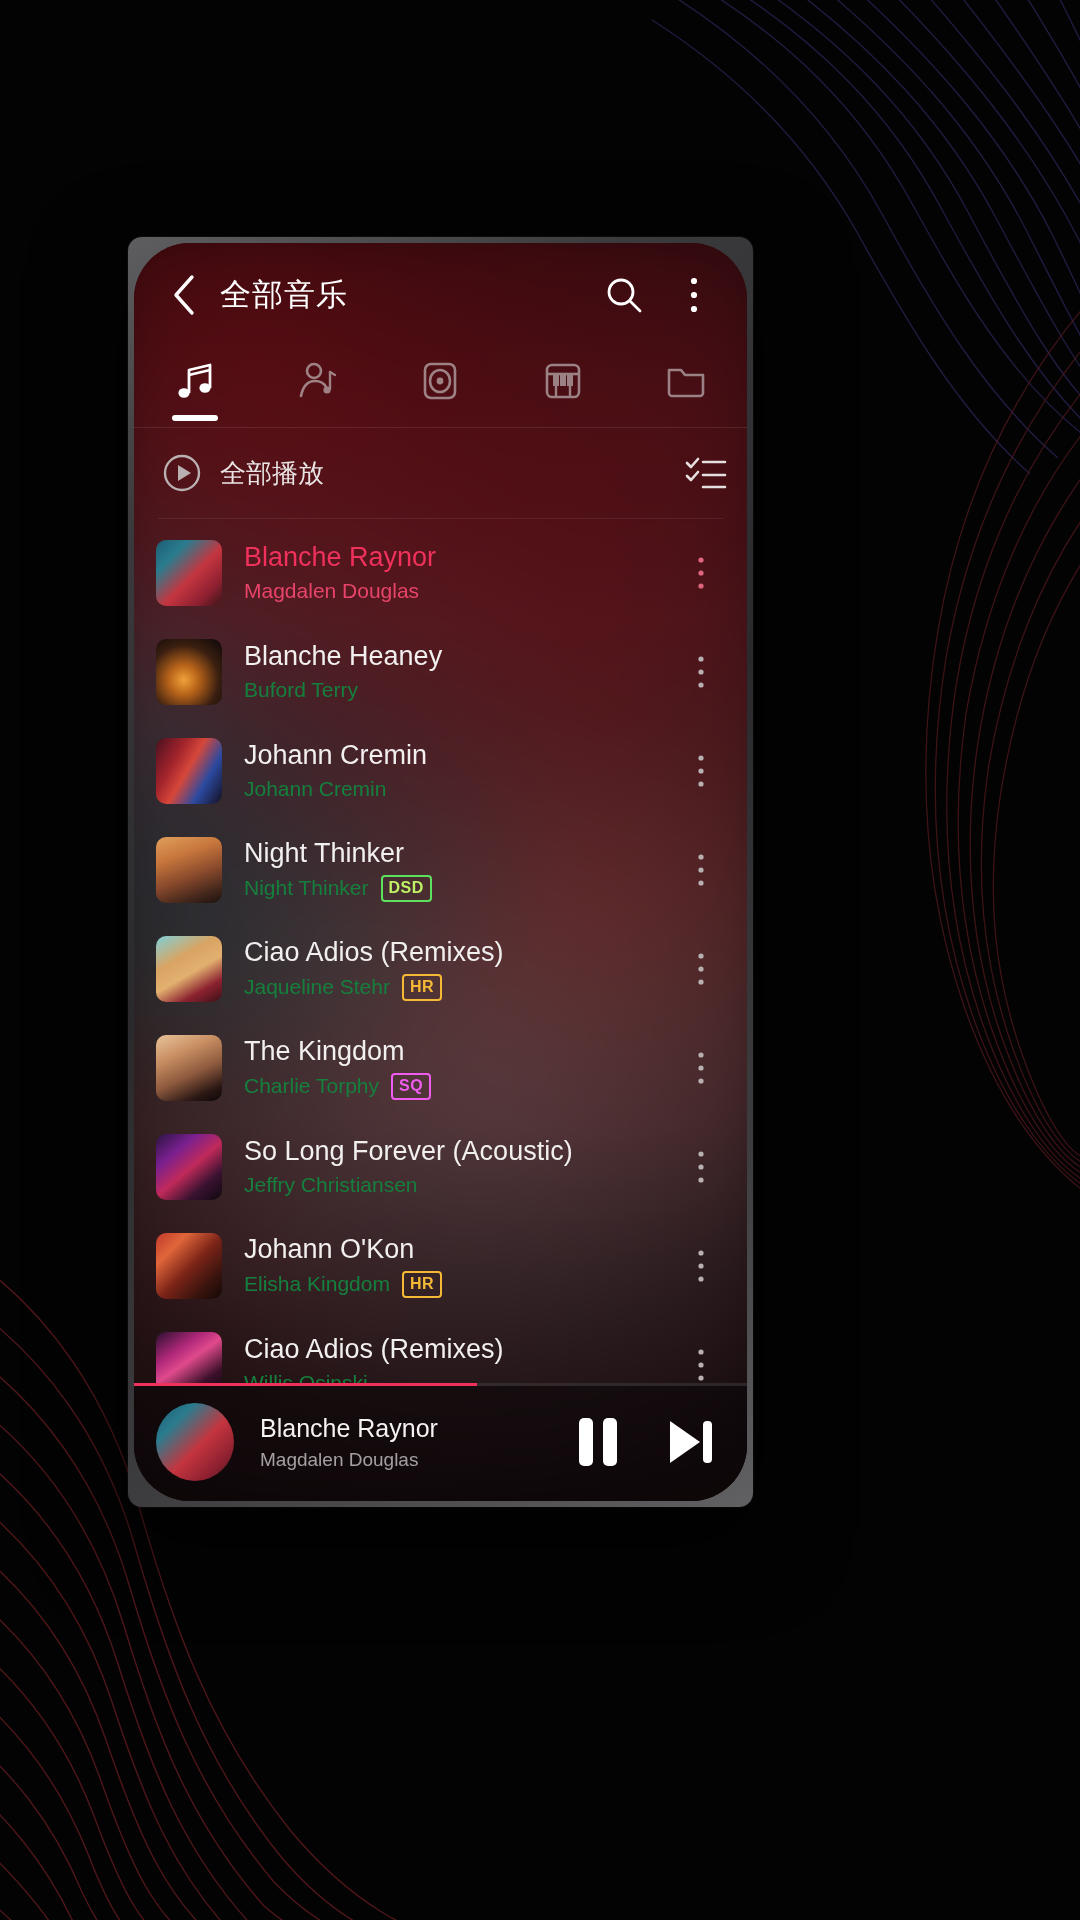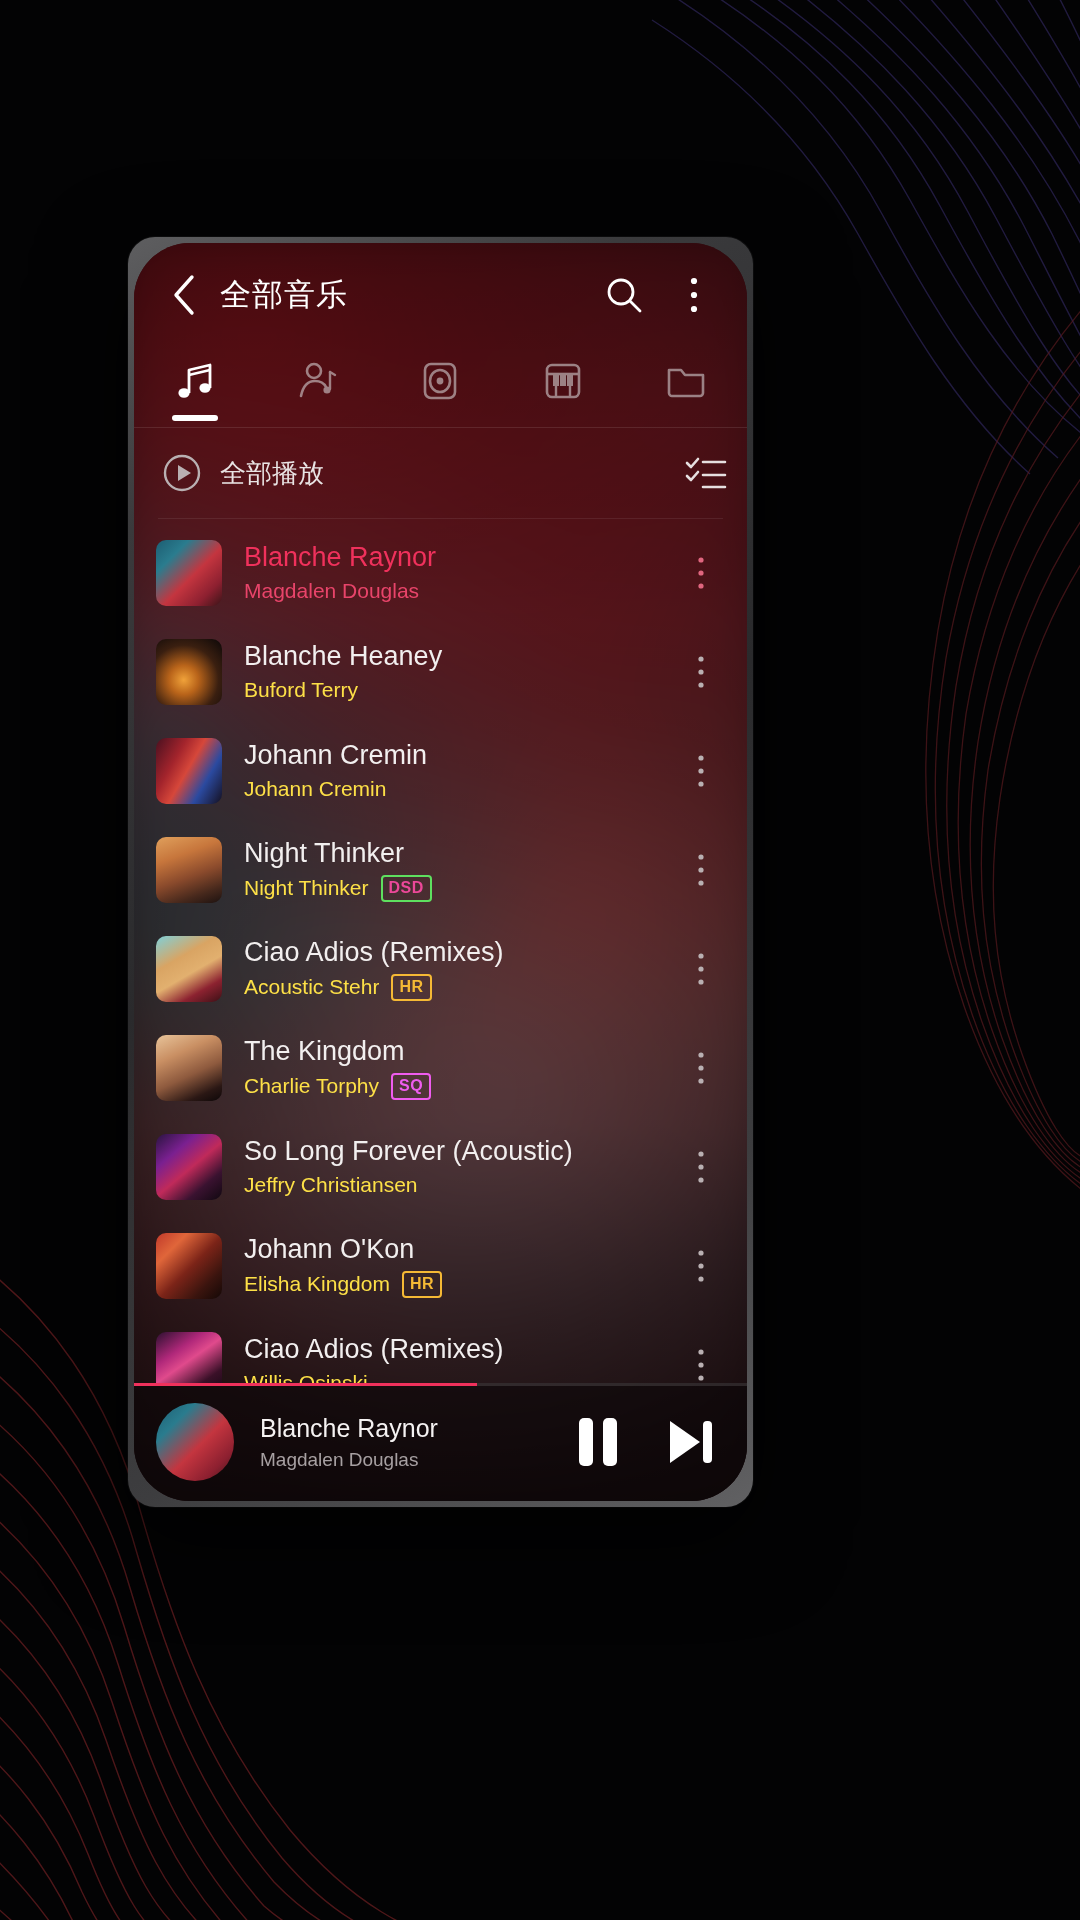--- a/index.html
+++ b/index.html
@@ -9,21 +9,21 @@
   }
 
   
   #wallpaper{ position:absolute; inset:0; background:#030304; overflow:hidden; }
   #wallpaper .topo{ position:absolute; opacity:.85; }
   #wallpaper .topo svg{ display:block; }
 
   
   #phone{
     position:absolute; left:128px; top:237px; width:625px; height:1270px;
-    border-radius:27px; padding:6px;
+    border-radius:14px; padding:6px;
     background:linear-gradient(150deg,#5e5e60 0%,#3a3a3c 18%,#2a2a2c 48%,#3d3d3f 78%,#616163 100%);
     box-shadow:0 30px 90px rgba(0,0,0,.85), 0 0 0 1px rgba(255,255,255,.05);
   }
   #screen{
     position:relative; width:100%; height:100%; border-radius:56px; overflow:hidden;
     background:#16090b;
   }
   
   #screen .bg-art{
     position:absolute; inset:-40px;
@@ -65,25 +65,25 @@
   .list-divider{ height:1px; background:rgba(255,255,255,.08); margin:0 24px; }
 
   
   .songlist{ flex:1; overflow:hidden; padding-top:4px; }
   .song{ height:99px; display:flex; align-items:center; padding:0 22px 0 22px; }
   .art{ width:66px; height:66px; border-radius:10px; flex:0 0 66px; overflow:hidden; position:relative; }
   .art .inner{ position:absolute; inset:0; }
   .song .meta{ flex:1; min-width:0; margin-left:22px; }
   .song .s-title{ font-size:27px; color:#f2efef; white-space:nowrap; overflow:hidden; text-overflow:ellipsis; }
   .song .s-sub{ display:flex; align-items:center; gap:12px; margin-top:6px; }
-  .song .s-artist{ font-size:21px; color:#fde047; white-space:nowrap; overflow:hidden; text-overflow:ellipsis; }
+  .song .s-artist{ font-size:21px; color:#15803d; white-space:nowrap; overflow:hidden; text-overflow:ellipsis; }
   .song.playing .s-title{ color:#f0315c; }
   .song.playing .s-artist{ color:#e8446a; }
   .badge{ font-size:16px; line-height:1; padding:3px 6px 4px; border:2px solid; border-radius:4px; font-weight:bold; letter-spacing:.5px; flex:0 0 auto; }
-  .badge.dsd{ color:#ec4899; border-color:#5ee05f; }
+  .badge.dsd{ color:#bef264; border-color:#5ee05f; }
   .badge.hr{ color:#f5b935; border-color:#f5b935; }
   .badge.sq{ color:#ef5cef; border-color:#ef5cef; }
   .song .more{ width:48px; height:66px; display:flex; align-items:center; justify-content:center; cursor:pointer; flex:0 0 48px; }
 
   
   .nowbar{ flex:0 0 118px; height:118px; position:relative; display:flex; align-items:center; padding:0 28px 0 22px; background:rgba(10,6,7,.55); }
   .nowbar .progress-track{ position:absolute; top:0; left:0; right:0; height:3px; background:rgba(255,255,255,.12); }
   .nowbar .progress-fill{ height:3px; background:#f0315c; }
   .nowbar .np-art{ width:78px; height:78px; border-radius:50%; overflow:hidden; flex:0 0 78px; position:relative; }
   .nowbar .np-meta{ flex:1; min-width:0; margin-left:26px; }
@@ -339,21 +339,21 @@
           </div>
         </div>
 
         <div class="song">
           <div class="art">
               <div class="inner" style="background:linear-gradient(150deg,#7fd0d8 0%,#d9a463 34%,#e2b06f 55%,#8c2230 78%,#3c1016 100%)"></div>
             </div>
           <div class="meta">
             <div class="s-title">Ciao Adios (Remixes)</div>
             <div class="s-sub">
-              <span class="s-artist">Acoustic Stehr</span>
+              <span class="s-artist">Jaqueline Stehr</span>
               <span class="badge hr">HR</span>
             </div>
           </div>
           <div class="more">
             <svg width="8" height="34" viewBox="0 0 8 34">
                 <circle cx="4" cy="4" r="2.6" fill="#b9b0b2"></circle>
                 <circle cx="4" cy="17" r="2.6" fill="#b9b0b2"></circle>
                 <circle cx="4" cy="30" r="2.6" fill="#b9b0b2"></circle>
               </svg>
           </div>

